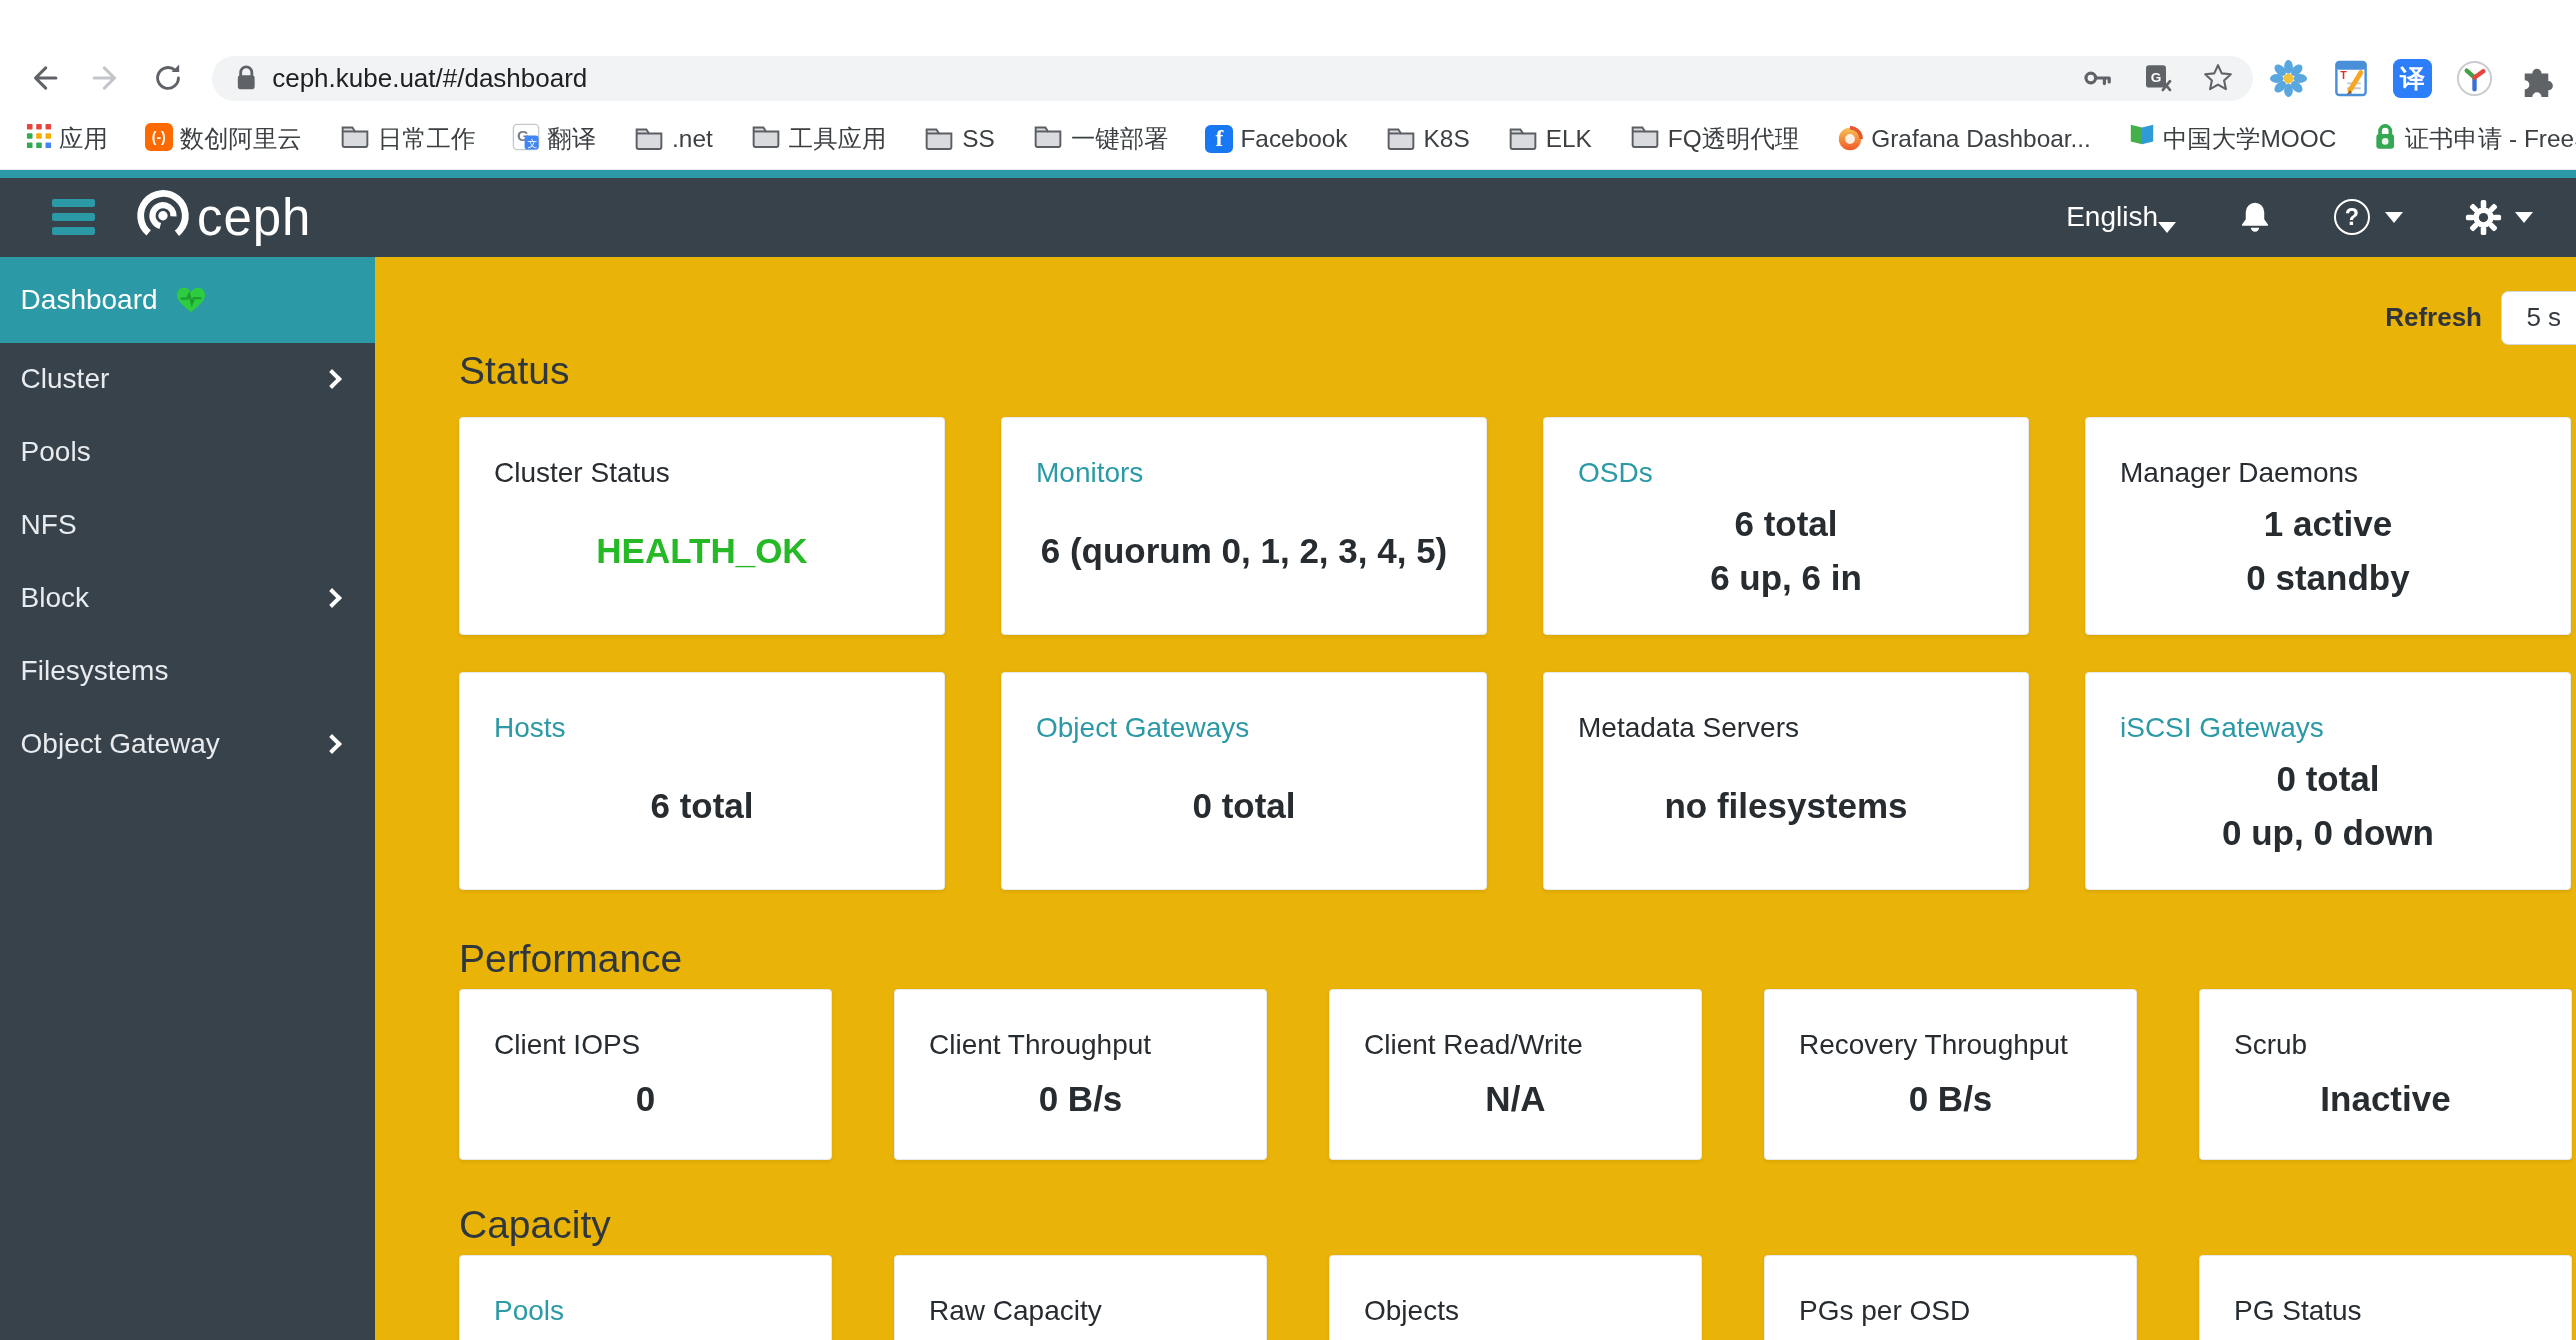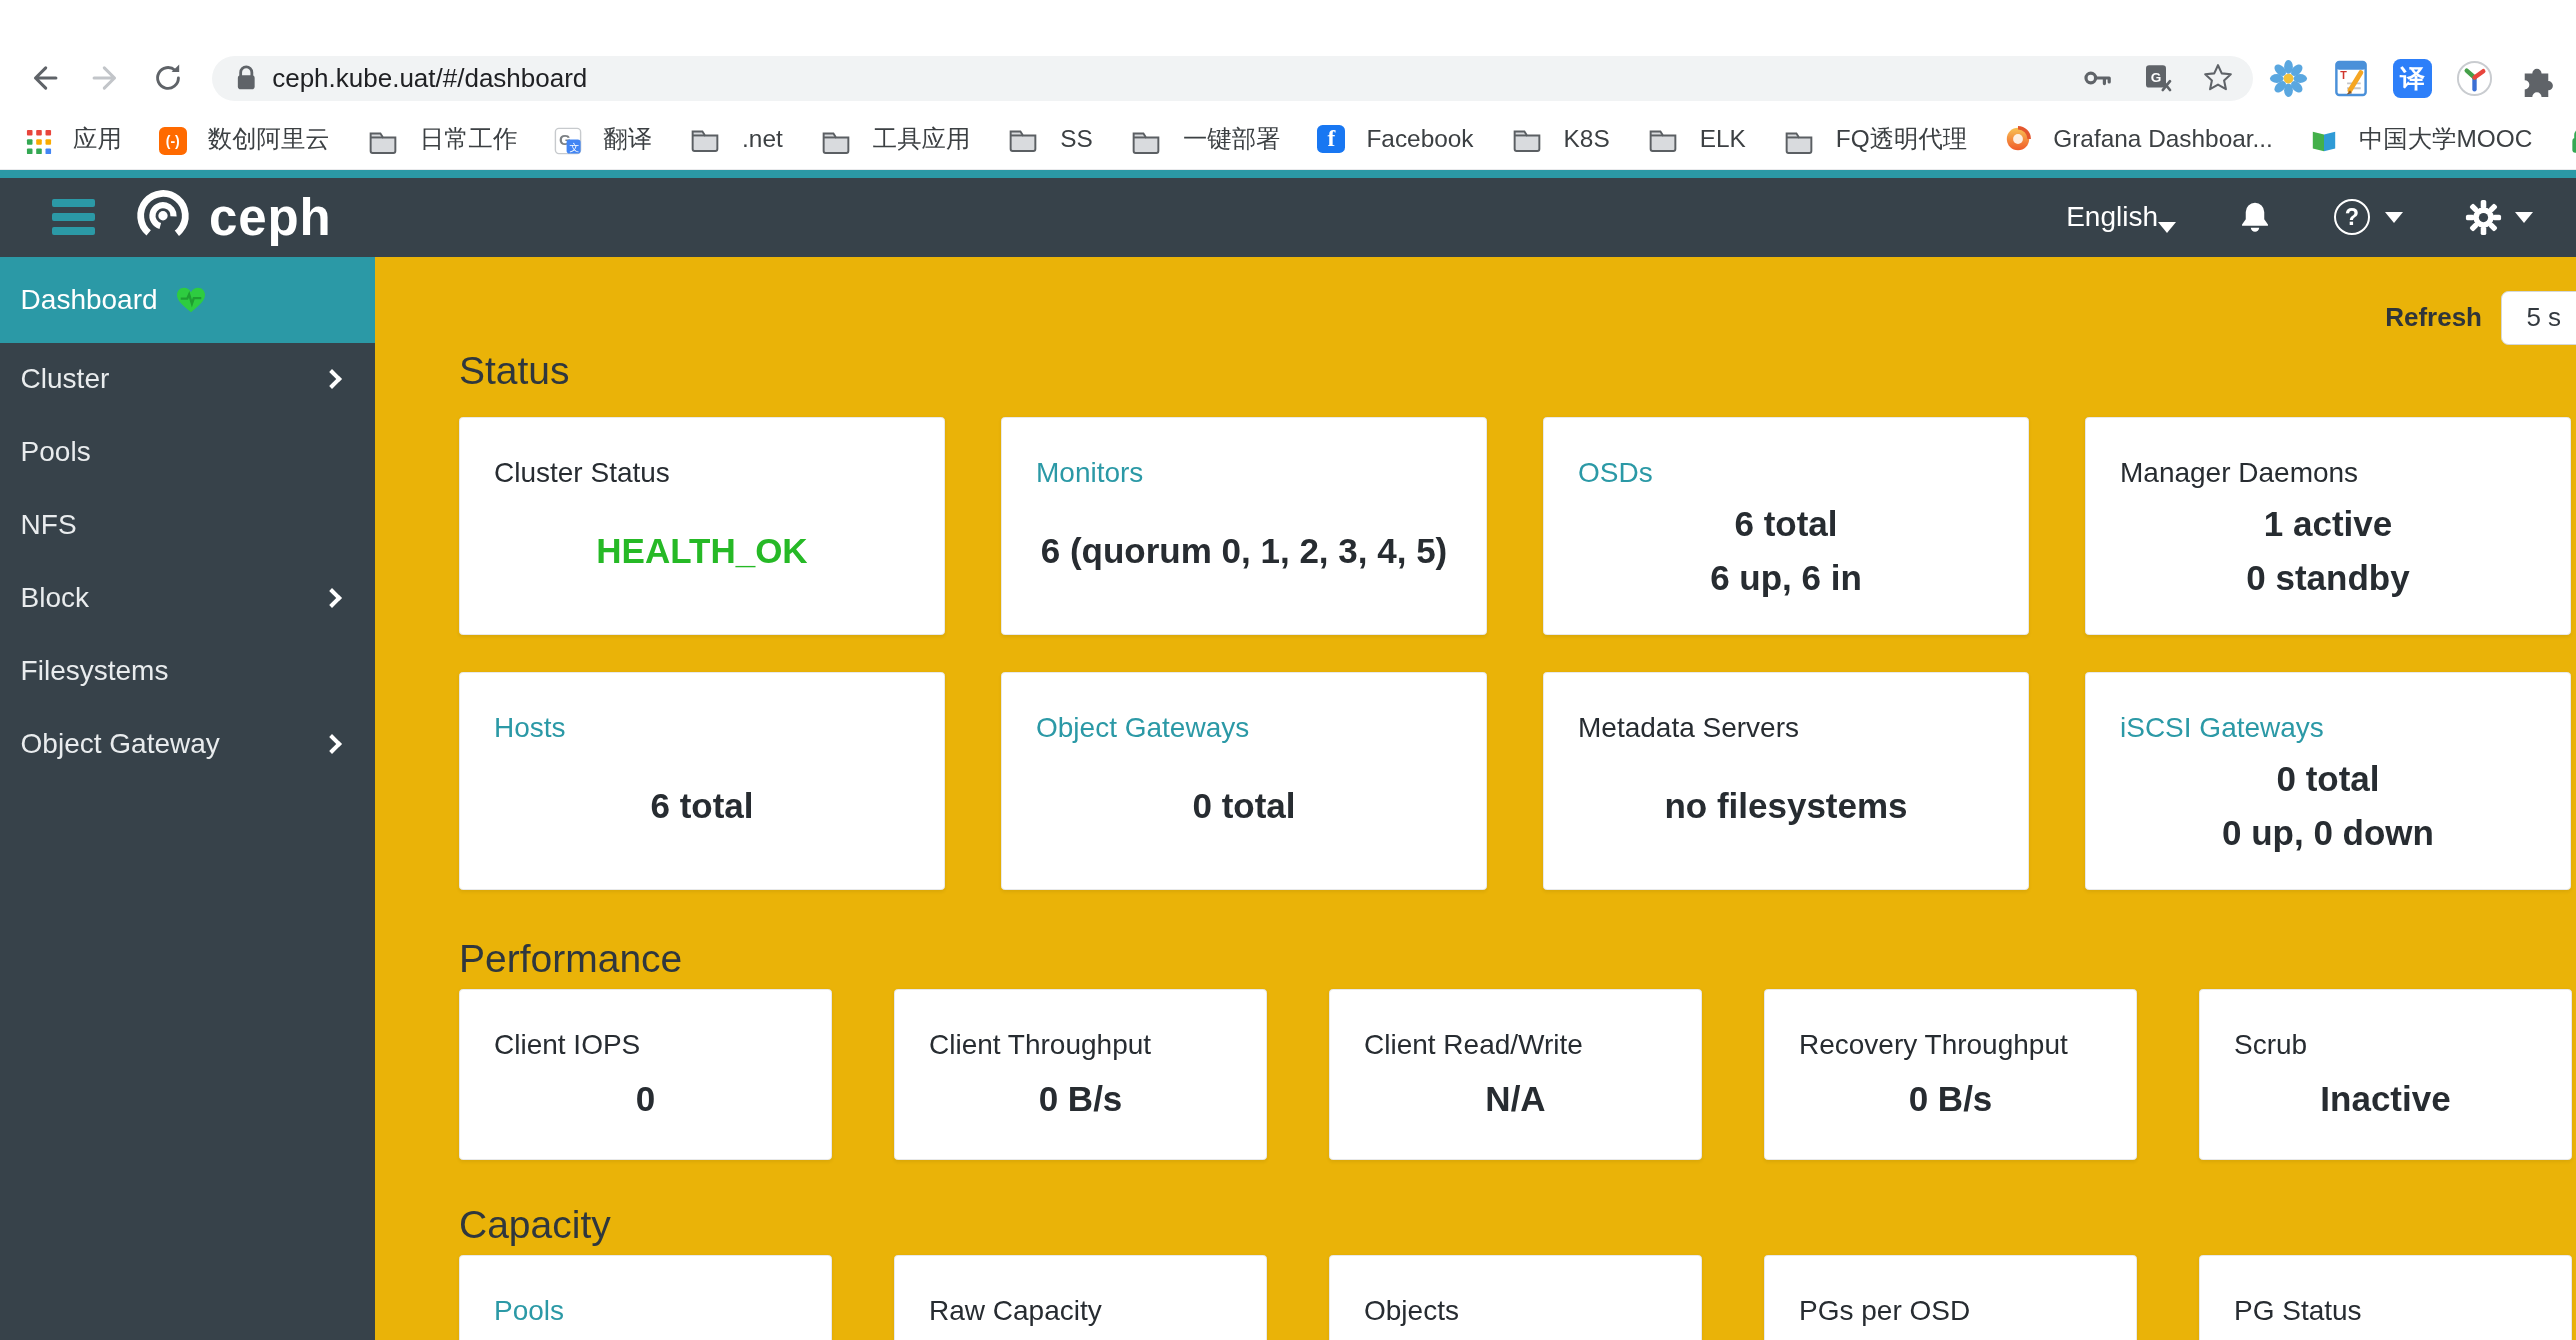--- a/index.html
+++ b/index.html
@@ -9,35 +9,35 @@
   
   .toolbar { height: 60px; display: flex; align-items: center; padding: 0 15px 0 22.5px; background: #fff; margin-top: 48px; }
   .nav-btn { width: 43px; height: 43px; display: flex; align-items: center; justify-content: center; margin-right: 19px; flex-shrink: 0; }
   .url-pill { flex: 1; height: 45px; background: #f1f3f4; border-radius: 22.5px; display: flex; align-items: center; padding: 0 19px 0 22.5px; margin: 0 11.2px 0 3.7px; min-width: 0; }
   .url-text { font-size: 26px; color: #202124; margin-left: 15px; flex: 1; white-space: nowrap; overflow: hidden; }
   .pill-icons { display: flex; align-items: center; gap: 28px; }
   .ext-row { display: flex; align-items: center; gap: 13px; flex-shrink: 0; }
   .ext { width: 49px; height: 49px; display: flex; align-items: center; justify-content: center; }
 
   .bookmarks { height: 62px; display: flex; align-items: center; gap: 37px; padding: 0 26px; border-bottom: 0.9px solid #e9eaec; font-size: 24.4px; color: #3c4043; white-space: nowrap; overflow: hidden; }
-  .bookmark { display: flex; align-items: flex-end; gap: 21px; flex-shrink: 0; }
+  .bookmark { display: flex; align-items: flex-start; gap: 7px; flex-shrink: 0; }
   .bm-icon { display: inline-flex; align-items: center; justify-content: center; }
 
   .badge { display: inline-flex; align-items: center; justify-content: center; width: 28px; height: 28px; border-radius: 5.6px; color: #fff; font-weight: bold; }
   .badge-aliyun { background: #ff6a00; font-size: 14px; }
   .badge-fb { background: #1877f2; font-size: 23.4px; font-family: "Liberation Serif", serif; }
   .badge-yi { background: #2d7ff9; width: 39px; height: 39px; font-size: 25px; border-radius: 7.5px; }
 
   
   .app-topline { height: 7.5px; background: #2b99a6; }
   .app-header { height: 79px; background: #37424a; display: flex; align-items: center; }
   .burger { margin-left: 52px; display: flex; flex-direction: column; gap: 6.6px; cursor: pointer; }
   .burger i { display: block; width: 43px; height: 7.5px; border-radius: 1.9px; background: #2b99a6; }
   .logo { display: flex; align-items: center; margin-left: 37px; }
-  .logo-text { color: #fff; font-size: 51px; font-weight: 700; letter-spacing: 0.9px; margin-left: 15px; }
+  .logo-text { color: #fff; font-size: 51px; font-weight: 400; letter-spacing: 0.9px; margin-left: 3px; }
   .header-right { margin-left: auto; display: flex; align-items: center; gap: 62px; margin-right: 43px; color: #fff; }
   .lang { font-size: 28px; display: flex; align-items: flex-end; }
   .caret { width: 0; height: 0; border-left: 9.4px solid transparent; border-right: 9.4px solid transparent; border-top: 11.2px solid #fff; }
   .help-wrap { display: flex; align-items: center; gap: 15px; }
   .help-circle { width: 36px; height: 36px; border: 2.8px solid #fff; border-radius: 50%; display: flex; align-items: center; justify-content: center; font-size: 23.4px; font-weight: bold; }
   .gear-wrap { display: flex; align-items: center; gap: 13px; }
 
   .app-body { display: flex; height: 1132px; background: #eab308; }
   .sidebar { width: 375px; background: #37424a; flex-shrink: 0; }
   .side-item { height: 73px; display: flex; align-items: center; padding: 0 36px 0 20.6px; color: #e9ecee; font-size: 28px; cursor: pointer; }

